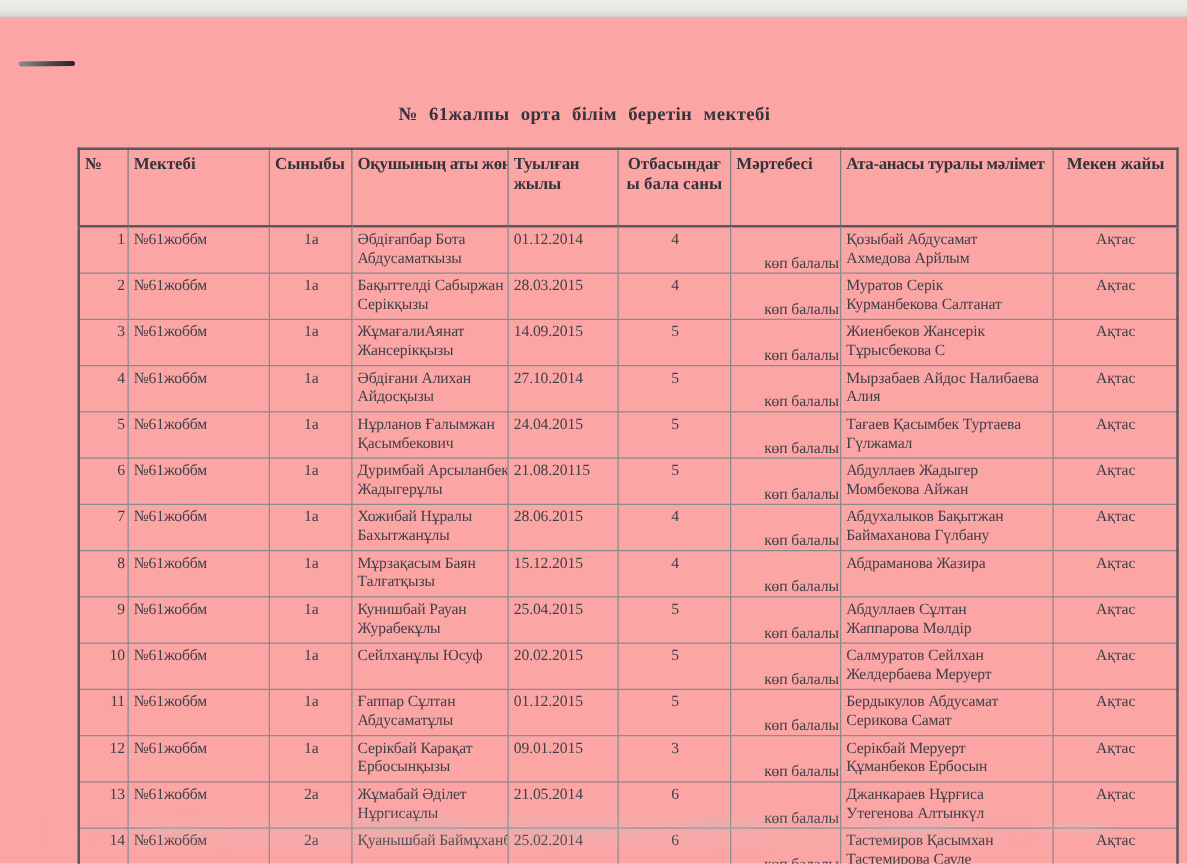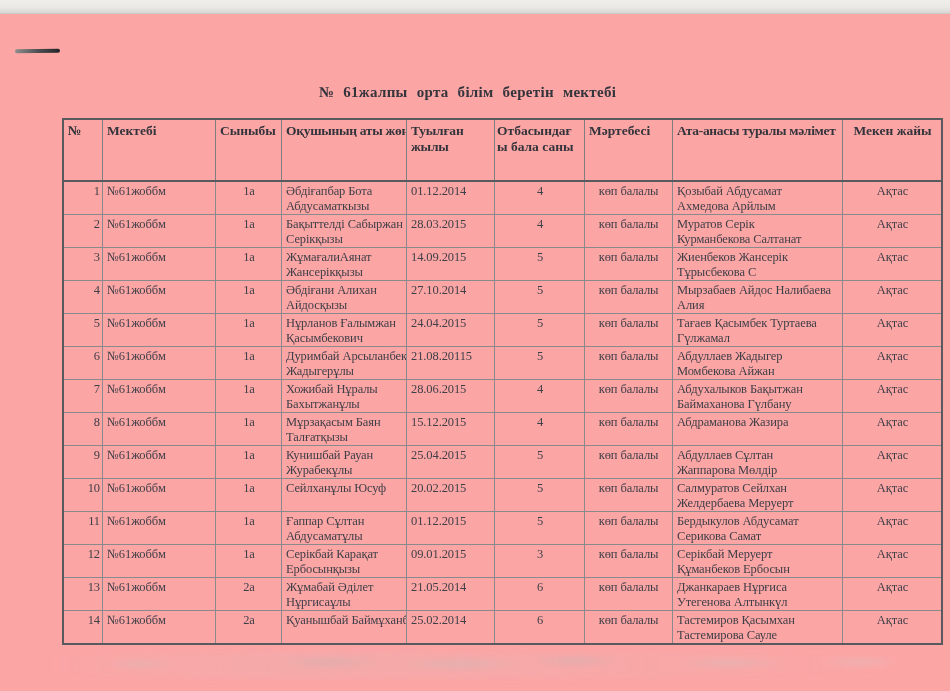--- a/index.html
+++ b/index.html
@@ -74,30 +74,30 @@
   .col-school{width:105px;margin-left:40px;}
   .col-grade{width:58px;}
   .col-student{width:117px;}
   .col-birth{width:80px;}
   .col-children{width:85px;}
   .col-status{width:80px;}
   .col-parents{width:162px;margin-top:12px;}
   .col-address{width:91px;text-align:center;}
   
   th.col-grade, th.col-children{word-break:break-all;}
-  th.col-children{padding-left:2px;padding-right:2px;}
+  th.col-children{text-align:center;padding-left:2px;padding-right:2px;}
   th.col-student{white-space:nowrap;letter-spacing:-.3px;}
   th.col-parents{white-space:nowrap;letter-spacing:-.3px;}
   th.col-birth{letter-spacing:-.2px;}
   
   td.col-num .cell{text-align:right;padding-right:2px;padding-left:1px;}
   td.col-grade .cell{text-align:center;}
   td.col-birth .cell{padding-right:6px;}
   td.col-children .cell{text-align:center;}
-  td.col-status .cell{text-align:center;padding-left:1px;padding-right:1px;}
+  td.col-status .cell{text-align:right;padding-left:1px;padding-right:1px;margin-top:19px;}
 </style>
 </head>
 <body>
 
 <div class="page">
   <div class="scan-top"></div>
   <div class="scan-dash"></div>
 
   <div class="doc-title">№ 61жалпы орта білім беретін мектебі</div>
 

